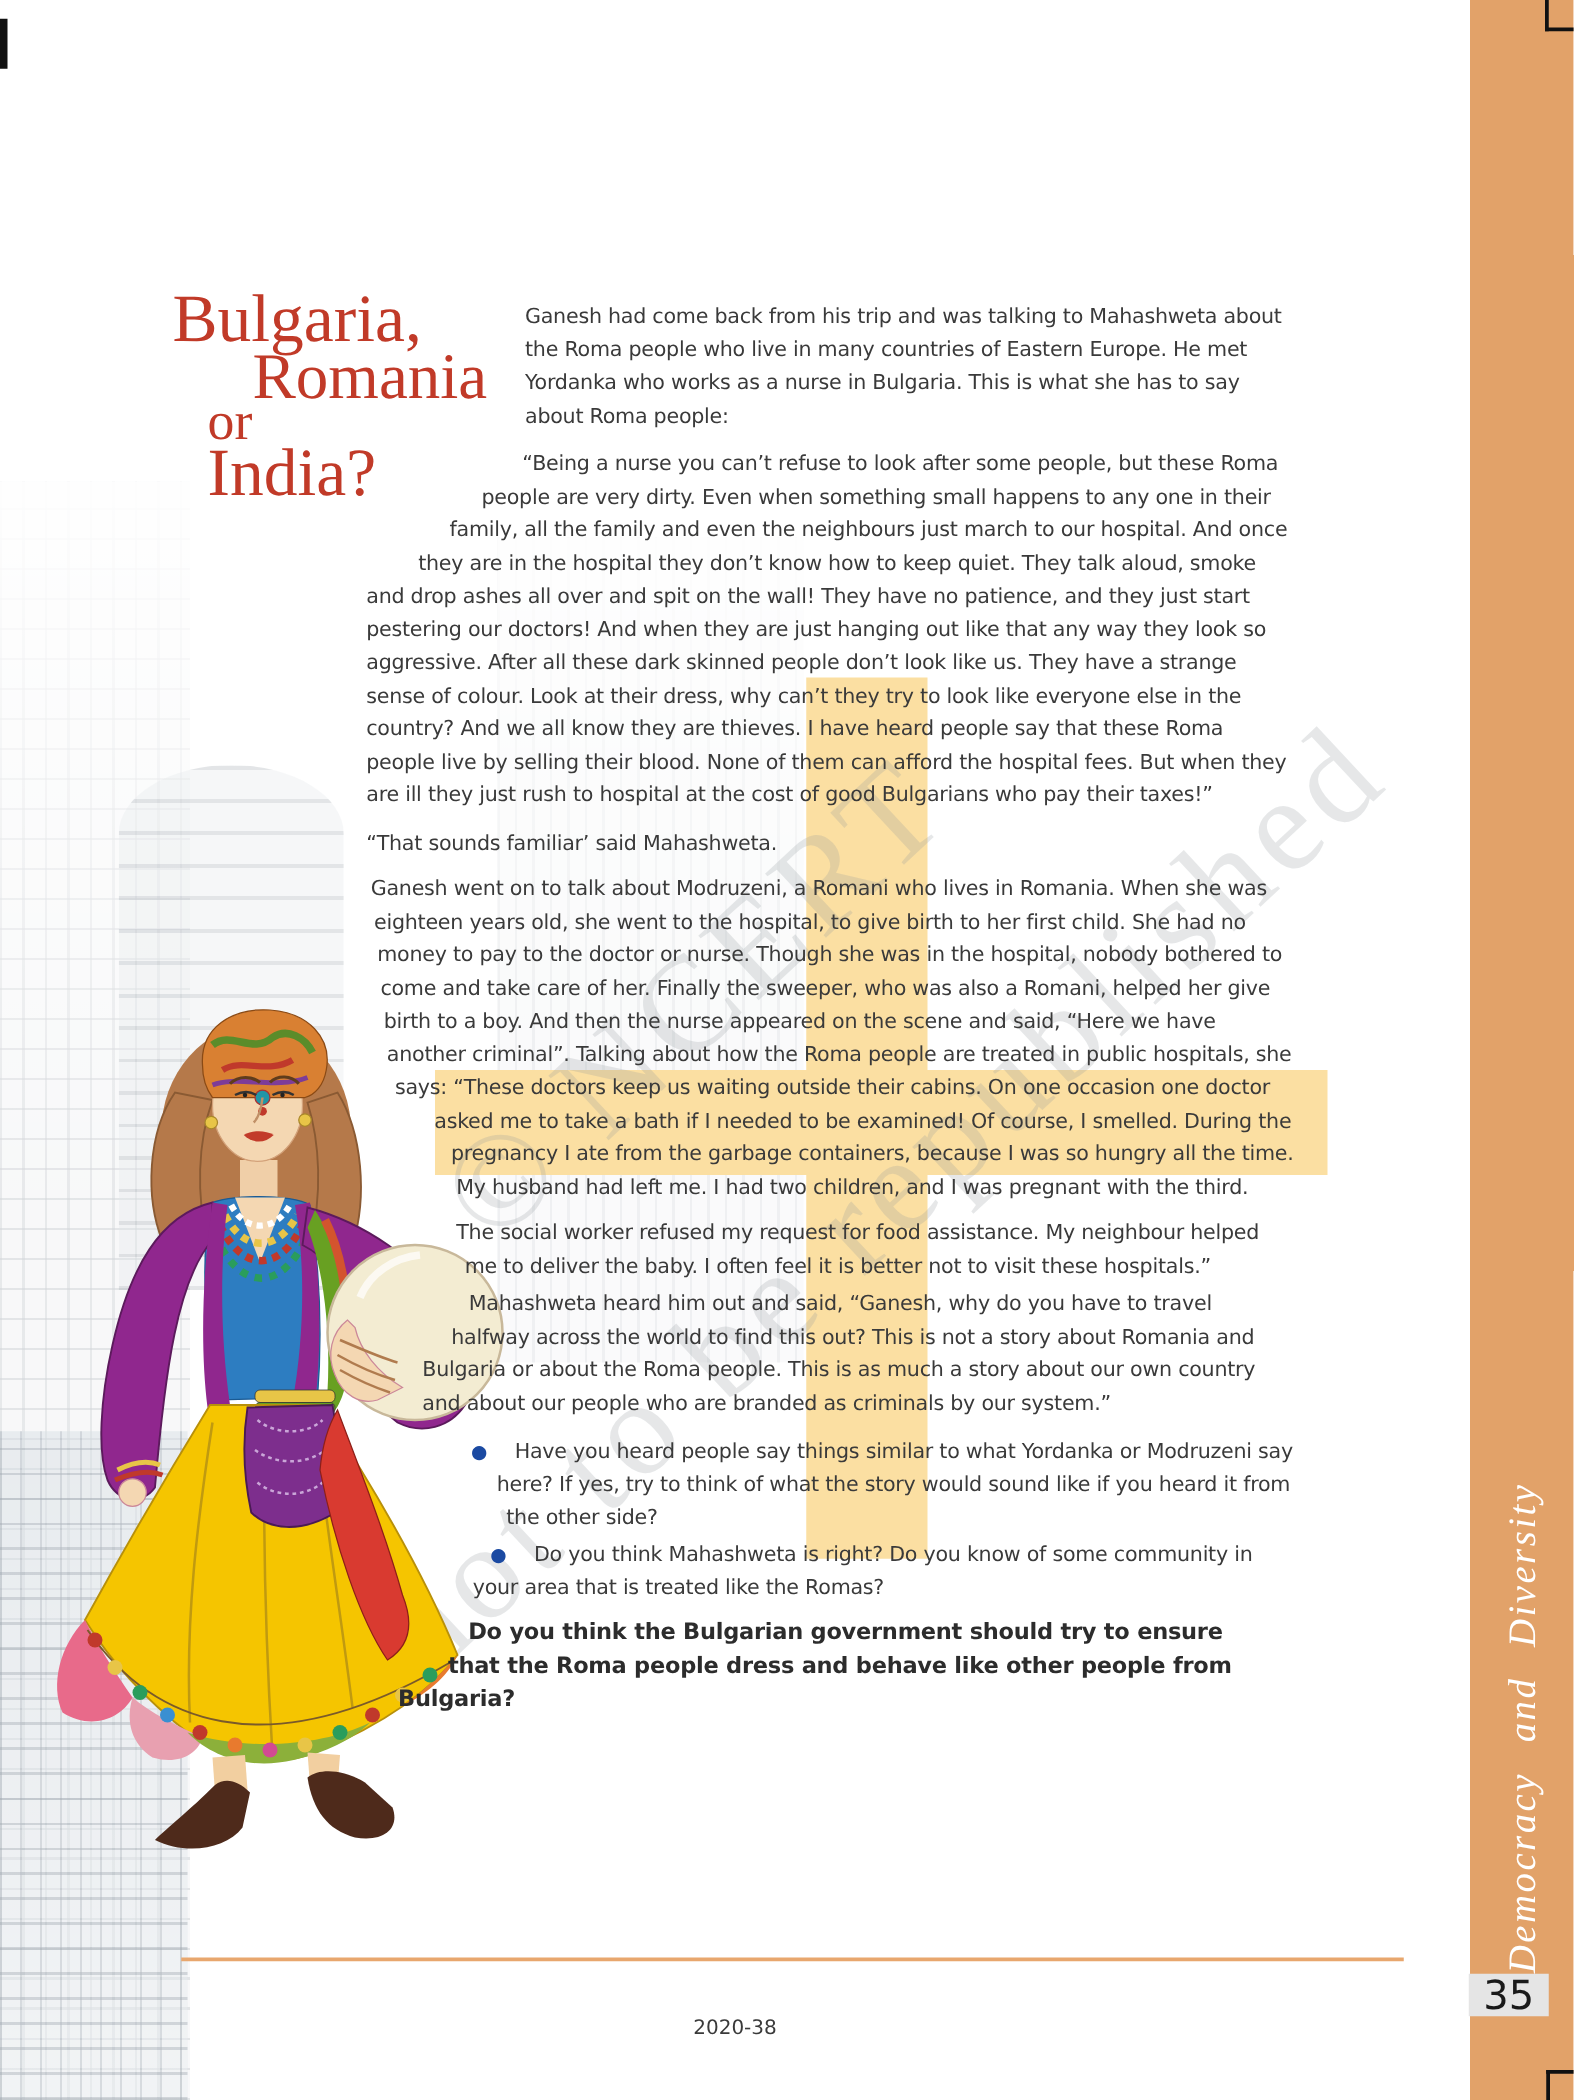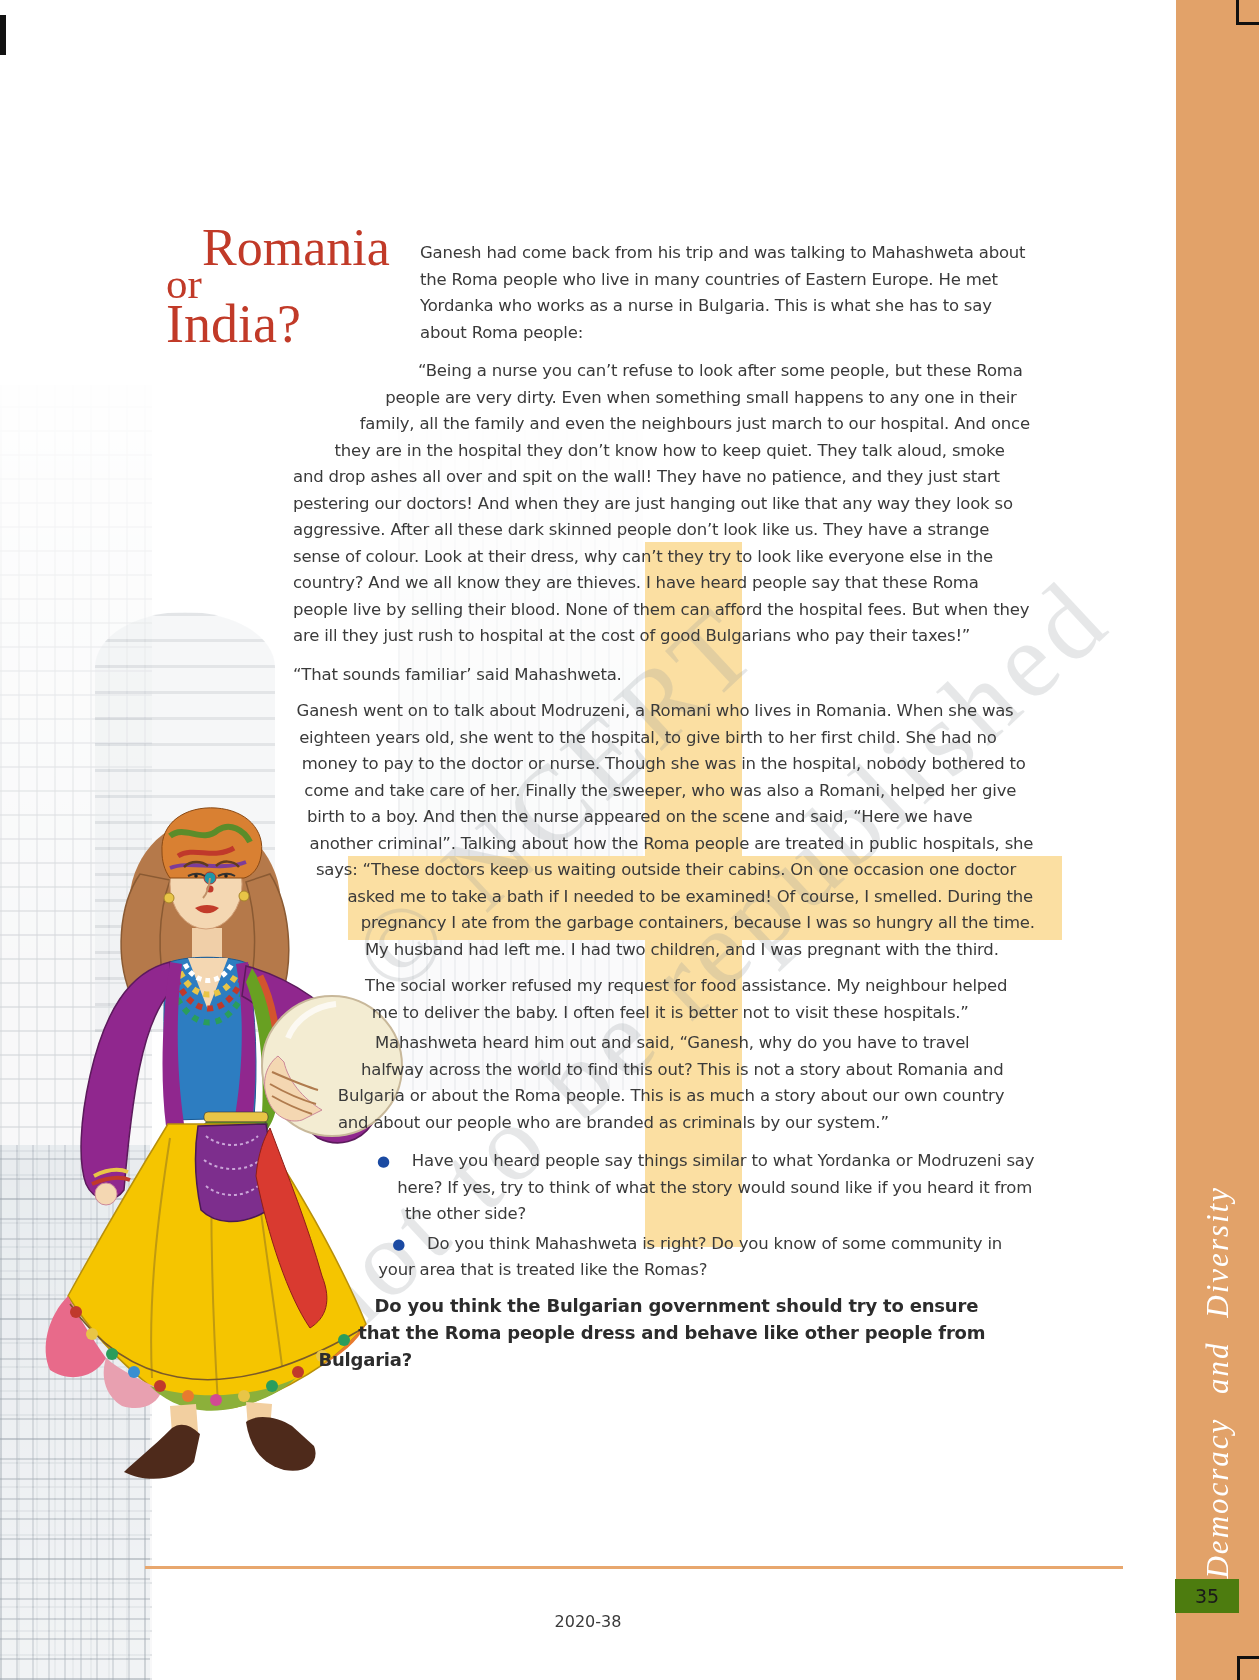--- a/index.html
+++ b/index.html
@@ -56,23 +56,23 @@
   .chapter-label{
     position:absolute; left:1176px; top:1210px; width:83px; height:345px; z-index:2;
     display:flex; align-items:center; justify-content:center;
   }
   .chapter-label span{
     writing-mode:vertical-rl; transform:rotate(180deg);
     font-family:"Liberation Serif","DejaVu Serif",serif; font-style:italic;
     font-size:31px; color:#ffffff; letter-spacing:2px; word-spacing:14px; white-space:nowrap;
   }
   .pagenum{
-    position:absolute; left:1175px; top:1579px; width:64px; height:34px; background:#4d7c0f; z-index:2;
+    position:absolute; left:1175px; top:1579px; width:64px; height:34px; background:#e5e5e5; z-index:2;
     display:flex; align-items:center; justify-content:center;
-    font-size:19px; color:#1a1a1a;
+    font-size:32px; color:#1a1a1a;
   }
   
   .mark-tr{position:absolute; left:1236px; top:0; width:23px; height:22px;
     border-left:3px solid #111; border-bottom:3px solid #111; z-index:3;}
   .mark-br{position:absolute; left:1237px; top:1656px; width:22px; height:24px;
     border-left:3px solid #111; border-top:3px solid #111; z-index:3;}
   .mark-tl{position:absolute; left:0; top:15px; width:6px; height:40px; background:#111; z-index:3;}
   
   .footer-rule{position:absolute; left:145px; top:1566px; width:978px; height:3px; background:#E8A76E; z-index:1;}
   .footer-edition{position:absolute; left:0; top:1612px; width:1176px; text-align:center;
@@ -239,20 +239,21 @@
       <circle cx="324" cy="584" r="6" fill="#2A9D5C"></circle>
 
     <path d="M150,650 L176,648 L178,676 L152,678 Z" fill="#F2CFA0"></path>
     <path d="M226,646 L252,648 L250,674 L228,672 Z" fill="#F2CFA0"></path>
     <path d="M152,672 C132,692 114,706 104,716 C128,728 160,724 174,706 L180,678 C170,668 160,666 152,672 Z" fill="#4E2A1B"></path>
     <path d="M226,666 C230,692 242,708 264,714 C288,718 300,706 294,690 L272,670 C256,660 236,658 226,666 Z" fill="#4E2A1B"></path>
   </svg>
 
   <div class="content">
     <div class="title-block">
+      <div class="t1">Bulgaria,</div>
       <div class="t2">Romania</div>
       <div class="t3">or</div>
       <div class="t4">India?</div>
     </div>
 
     <p class="p1">Ganesh had come back from his trip and was talking to Mahashweta about the Roma people who live in many countries of Eastern Europe. He met Yordanka who works as a nurse in Bulgaria. This is what she has to say about Roma people:</p>
     <p class="p2">“Being a nurse you can’t refuse to look after some people, but these Roma people are very dirty. Even when something small happens to any one in their family, all the family and even the neighbours just march to our hospital. And once they are in the hospital they don’t know how to keep quiet. They talk aloud, smoke and drop ashes all over and spit on the wall! They have no patience, and they just start pestering our doctors! And when they are just hanging out like that any way they look so aggressive. After all these dark skinned people don’t look like us. They have a strange sense of colour. Look at their dress, why can’t they try to look like everyone else in the country? And we all know they are thieves. I have heard people say that these Roma people live by selling their blood. None of them can afford the hospital fees. But when they are ill they just rush to hospital at the cost of good Bulgarians who pay their taxes!”</p>
     <p class="p3">“That sounds familiar’ said Mahashweta.</p>
 
     <div class="fig-spacer"></div>

